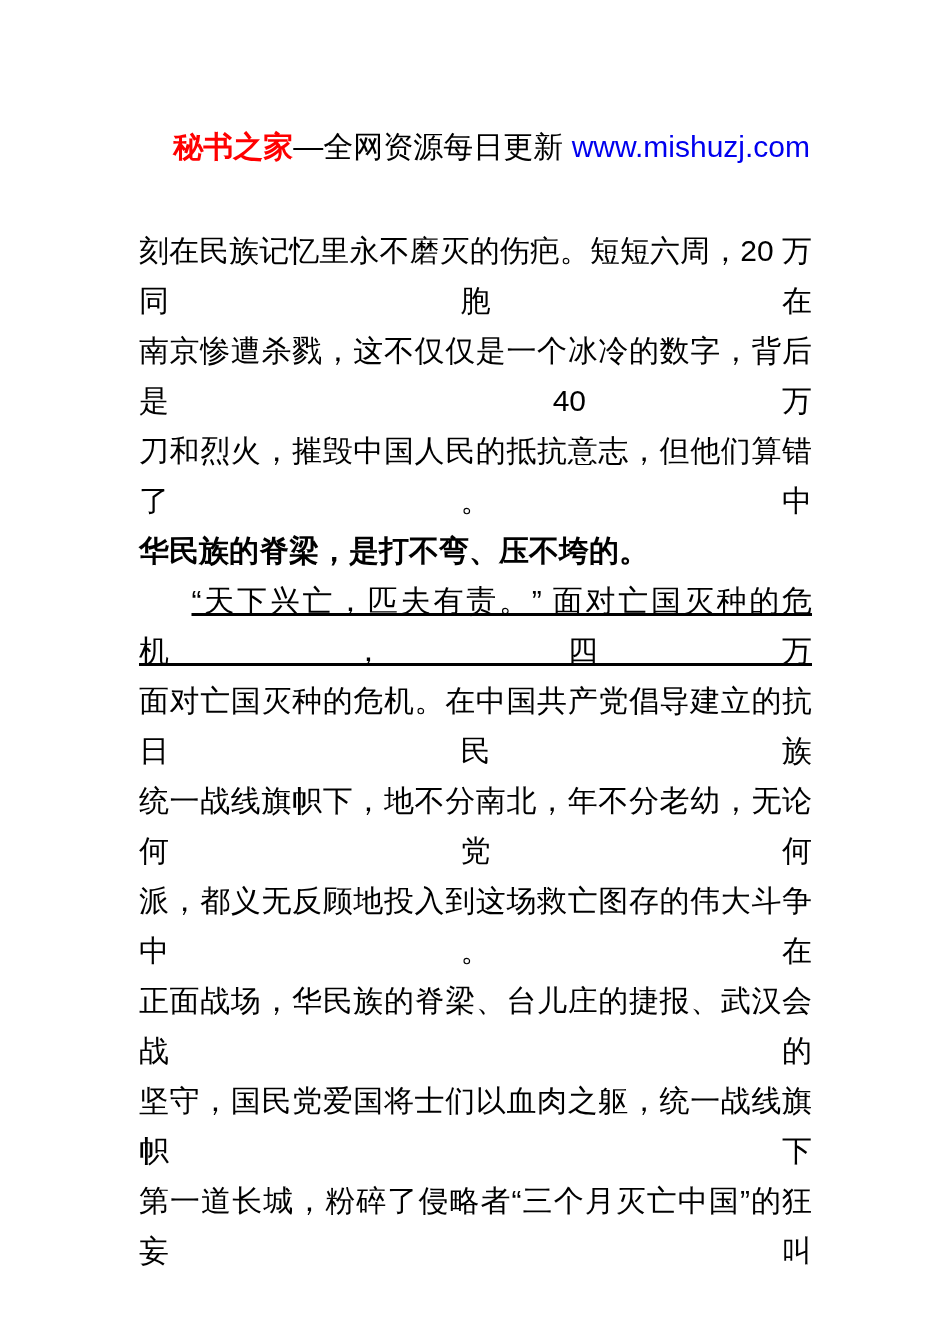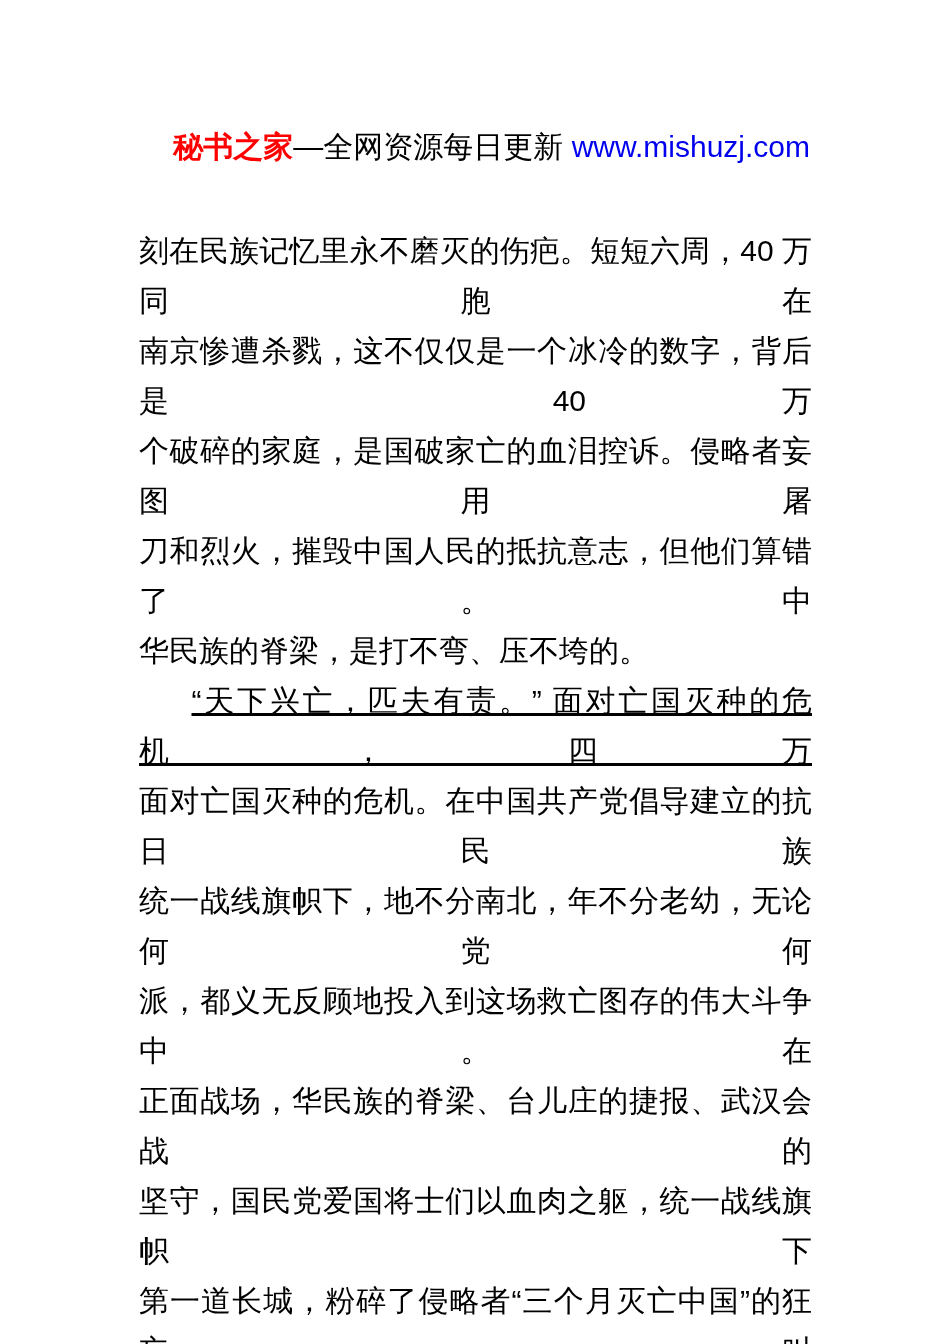--- a/index.html
+++ b/index.html
@@ -30,36 +30,35 @@
     margin-top: 16px;
     padding: 0 138px 0 139px;
     font-size: 30px;
     line-height: 50px;
   }
   .line {
     text-align: justify;
     text-align-last: justify;
     white-space: pre-wrap;
   }
-  .line.end    { text-align-last: left; }
+  .line.end    { text-align-last: left; font-weight: bold; }
   .line.indent { text-indent: 1.75em; text-decoration: underline; }
 </style>
 </head>
 <body>
 
 <div class="doc">
 
   <div class="header">
     <span class="brand">秘书之家</span><span class="tagline">—全网资源每日更新 </span><span class="url">www.mishuzj.com</span>
   </div>
 
   <div class="content">
-    <div class="line">刻在民族记忆里永不磨灭的伤疤。短短六周，40 万同胞在</div>
+    <div class="line">刻在民族记忆里永不磨灭的伤疤。短短六周，20 万同胞在</div>
     <div class="line">南京惨遭杀戮，这不仅仅是一个冰冷的数字，背后是 40 万</div>
-    <div class="line">个破碎的家庭，是国破家亡的血泪控诉。侵略者妄图用屠</div>
     <div class="line">刀和烈火，摧毁中国人民的抵抗意志，但他们算错了。中</div>
     <div class="line end">华民族的脊梁，是打不弯、压不垮的。</div>
     <div class="line indent">“天下兴亡，匹夫有责。” 面对亡国灭种的危机，四万</div>
     <div class="line">面对亡国灭种的危机。在中国共产党倡导建立的抗日民族</div>
     <div class="line">统一战线旗帜下，地不分南北，年不分老幼，无论何党何</div>
     <div class="line">派，都义无反顾地投入到这场救亡图存的伟大斗争中。在</div>
     <div class="line">正面战场，华民族的脊梁、台儿庄的捷报、武汉会战的</div>
     <div class="line">坚守，国民党爱国将士们以血肉之躯，统一战线旗帜下</div>
     <div class="line">第一道长城，粉碎了侵略者“三个月灭亡中国”的狂妄叫</div>
 

